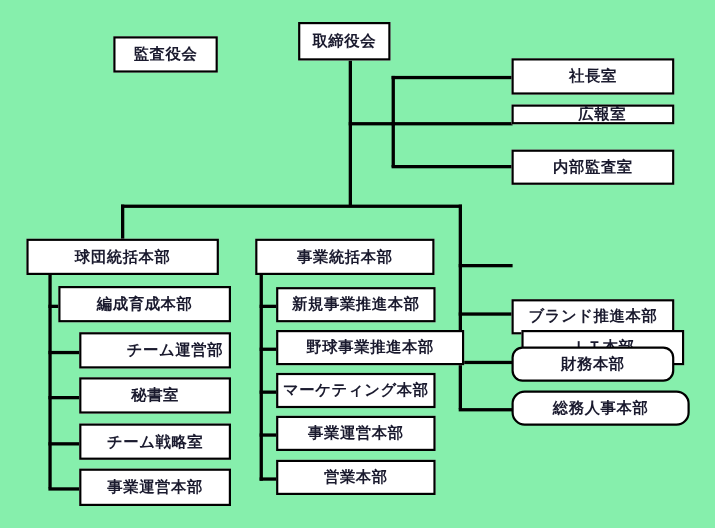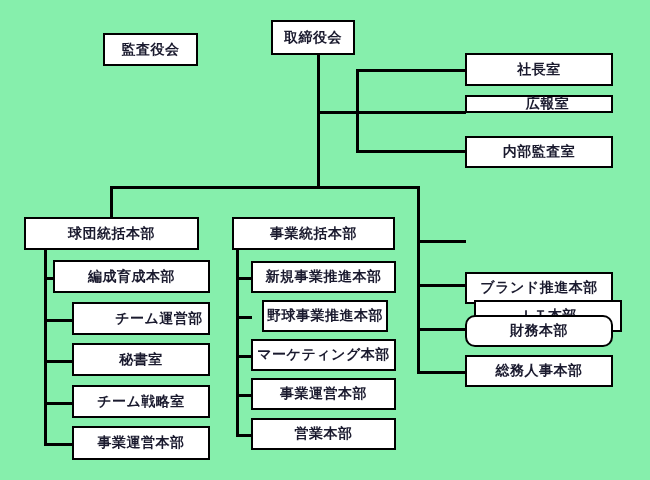--- a/index.html
+++ b/index.html
@@ -88,23 +88,23 @@
 
   <div class="node" style="left:24px; top:217px; width:175px; height:33px;">球団統括本部</div>
   <div class="node" style="left:53px; top:260px; width:157px; height:33px;">編成育成本部</div>
   <div class="node" style="left:72px; top:302px; width:138px; height:33px;padding-left:36px;">チーム運営部</div>
   <div class="node" style="left:72px; top:343px; width:138px; height:33px;">秘書室</div>
   <div class="node" style="left:72px; top:385px; width:138px; height:33px;">チーム戦略室</div>
   <div class="node" style="left:72px; top:426px; width:138px; height:34px;">事業運営本部</div>
 
   <div class="node" style="left:232px; top:217px; width:163px; height:33px;">事業統括本部</div>
   <div class="node" style="left:251px; top:261px; width:145px; height:32px;">新規事業推進本部</div>
-  <div class="node" style="left:262px; top:300px; width:126px; height:32px;">野球事業推進本部</div>
+  <div class="node" style="left:251px; top:300px; width:171px; height:32px;">野球事業推進本部</div>
   <div class="node" style="left:251px; top:339px; width:145px; height:32px;">マーケティング本部</div>
   <div class="node" style="left:251px; top:378px; width:145px; height:32px;">事業運営本部</div>
   <div class="node" style="left:251px; top:418px; width:145px; height:32px;">営業本部</div>
 
   <div class="node" style="left:465px; top:228px; width:148px; height:32px;margin-top:44px;">ブランド推進本部</div>
   <div class="node" style="left:474px; top:272px; width:148px; height:32px;margin-top:28px;">ＩＴ本部</div>
   <div class="node" style="left:465px; top:315px; width:148px; height:32px;border-radius:10px;">財務本部</div>
-  <div class="node" style="left:465px; top:355px; width:148px; height:32px;">総務人事本部</div>
+  <div class="node" style="left:465px; top:355px; width:162px; height:32px;border-radius:12px;">総務人事本部</div>
 
 </div>
 
 </body></html>

